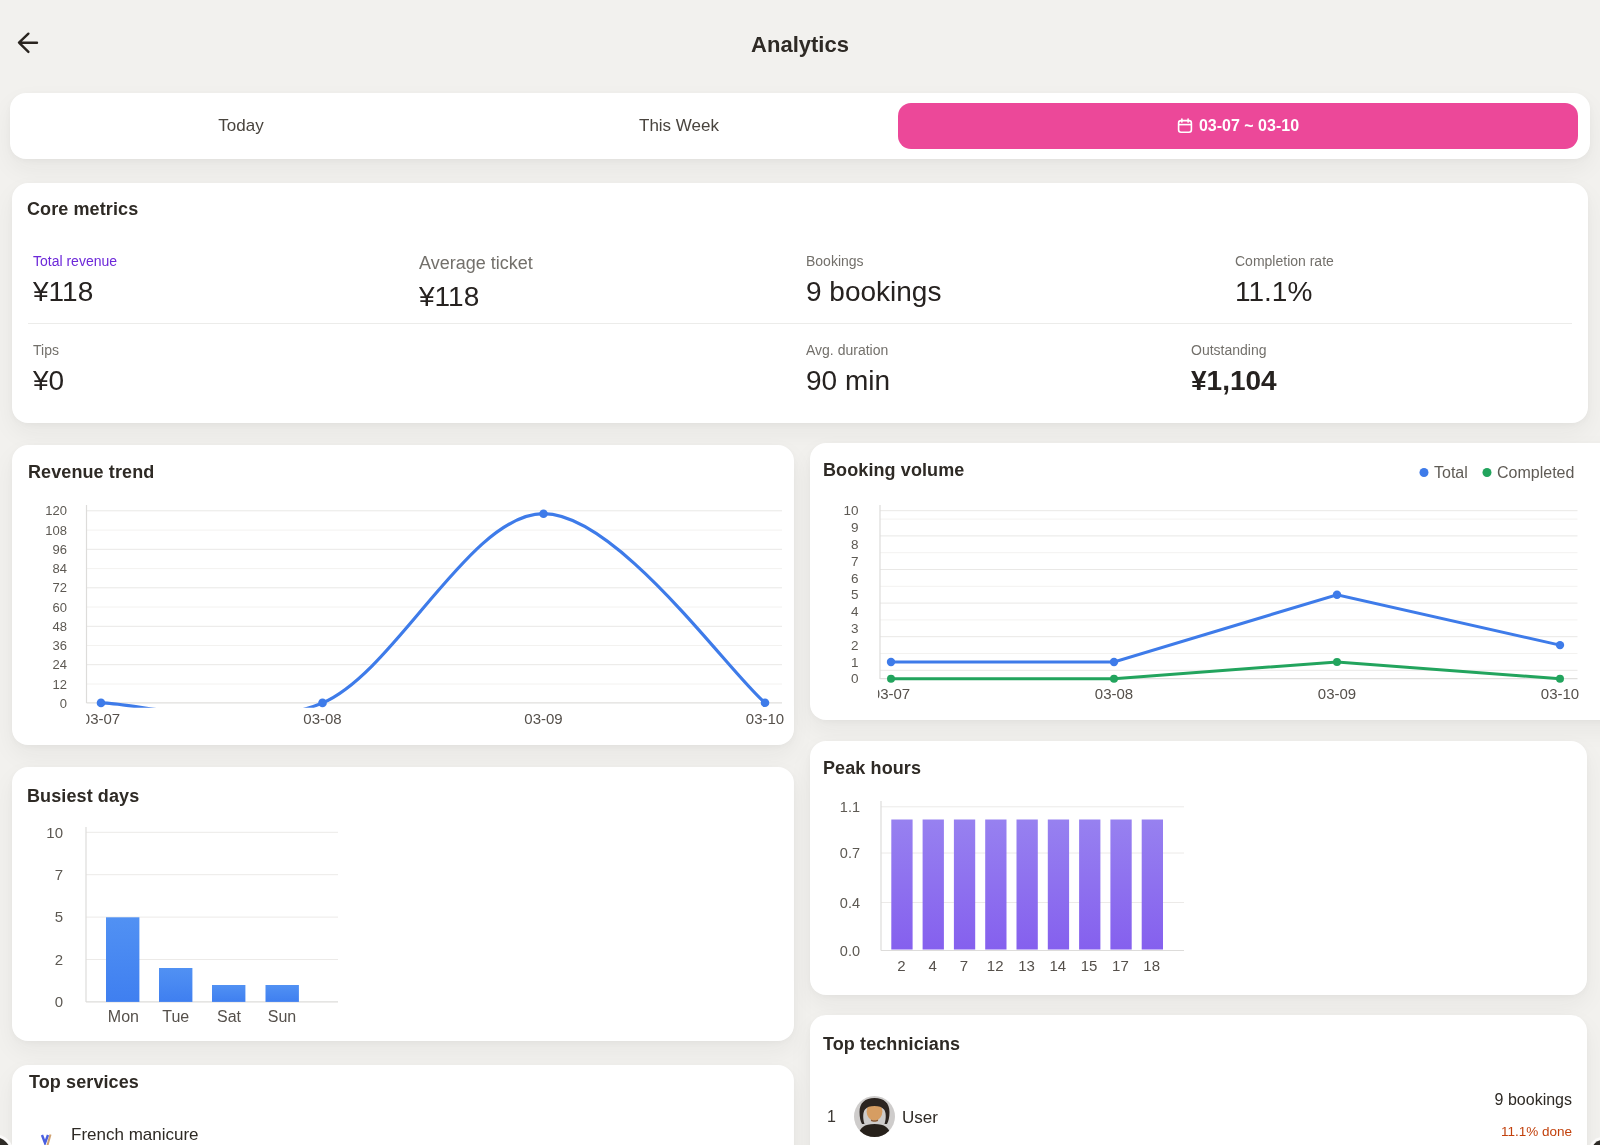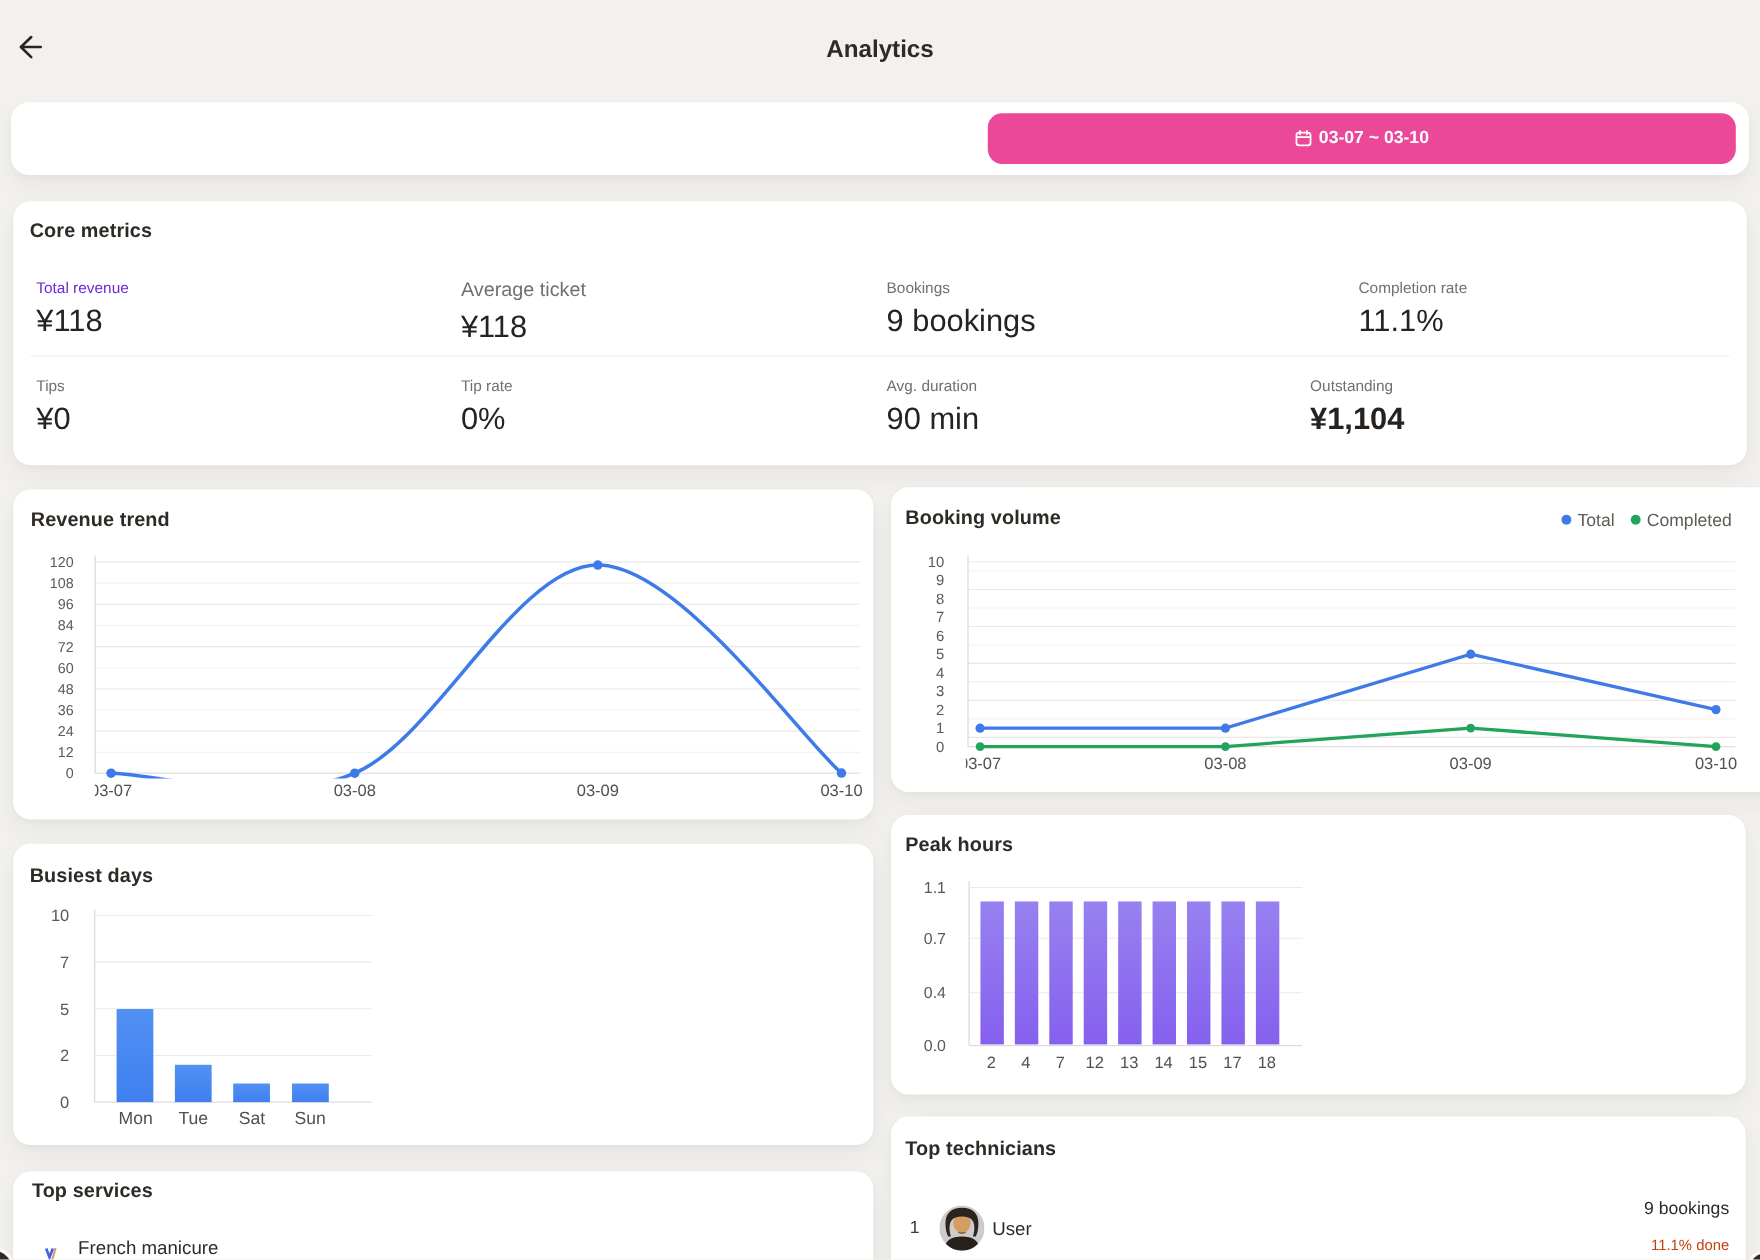--- a/index.html
+++ b/index.html
@@ -22,20 +22,22 @@
 </style>
 </head>
 <body>
 
 <svg class="abs" style="left:14px; top:29px;" width="28" height="28" viewBox="0 0 28 28" fill="none">
   <path d="M23 13.7 H5.2 M14.4 4.7 L5 13.7 L14.4 22.9" stroke="#29241f" stroke-width="2.4" stroke-linecap="round" stroke-linejoin="round"></path>
 </svg>
 <div class="abs" style="left:0; top:32px; width:1600px; text-align:center; font-size:22px; font-weight:700; color:#2e2a25;">Analytics</div>
 
 <div class="card" style="left:10px; top:93px; width:1580px; height:66px;">
+  <div class="abs" style="left:12px; top:0; width:438px; height:66px; display:flex; align-items:center; justify-content:center; font-size:17px; color:#49443e;">Today</div>
+  <div class="abs" style="left:450px; top:0; width:438px; height:66px; display:flex; align-items:center; justify-content:center; font-size:17px; color:#49443e;">This Week</div>
   <div class="abs" style="left:888px; top:10px; width:680px; height:46px; background:#ec4899; border-radius:13px; display:flex; align-items:center; justify-content:center; color:#ffffff; font-size:16px; font-weight:600;">
     <svg width="16" height="16" viewBox="0 0 16 16" fill="none" style="margin-right:6px;">
       <rect x="1.6" y="2.6" width="12.8" height="11.6" rx="2.4" stroke="#fff" stroke-width="1.6"></rect>
       <path d="M1.6 6.6 H14.4" stroke="#fff" stroke-width="1.6"></path>
       <path d="M4.9 1 V4.1 M11.1 1 V4.1" stroke="#fff" stroke-width="1.6" stroke-linecap="round"></path>
     </svg>
     03-07 ~ 03-10
   </div>
 </div>
 
@@ -56,24 +58,20 @@
     <div style="font-size:28px; font-weight:400; color:#262220; margin-top:7px;">9 bookings</div>
   </div>
   <div class="abs" style="left:1179px; top:70px; width:380px;margin-left:44px;">
     <div style="font-size:14px; color:#73706b;">Completion rate</div>
     <div style="font-size:28px; font-weight:400; color:#262220; margin-top:7px;">11.1%</div>
   </div>
 
   <div class="abs" style="left:21px; top:159px; width:380px;">
     <div style="font-size:14px; color:#73706b;">Tips</div>
     <div style="font-size:28px; font-weight:400; color:#262220; margin-top:7px;">¥0</div>
-  </div>
-  <div class="abs" style="left:407px; top:159px; width:380px;">
-    <div style="font-size:14px; color:#73706b;">Tip rate</div>
-    <div style="font-size:28px; font-weight:400; color:#262220; margin-top:7px;">0%</div>
   </div>
   <div class="abs" style="left:794px; top:159px; width:380px;">
     <div style="font-size:14px; color:#73706b;">Avg. duration</div>
     <div style="font-size:28px; font-weight:400; color:#262220; margin-top:7px;">90 min</div>
   </div>
   <div class="abs" style="left:1179px; top:159px; width:380px;">
     <div style="font-size:14px; color:#73706b;">Outstanding</div>
     <div style="font-size:28px; font-weight:700; color:#262220; margin-top:7px;">¥1,104</div>
   </div>
 </div>

